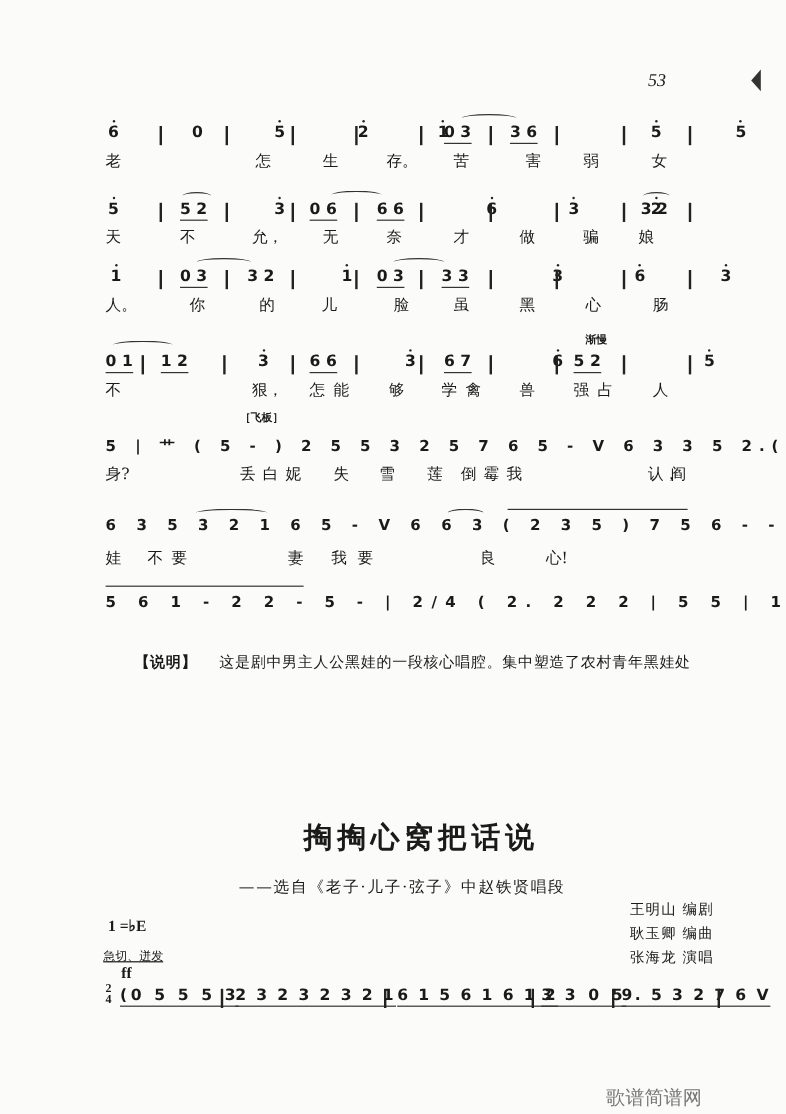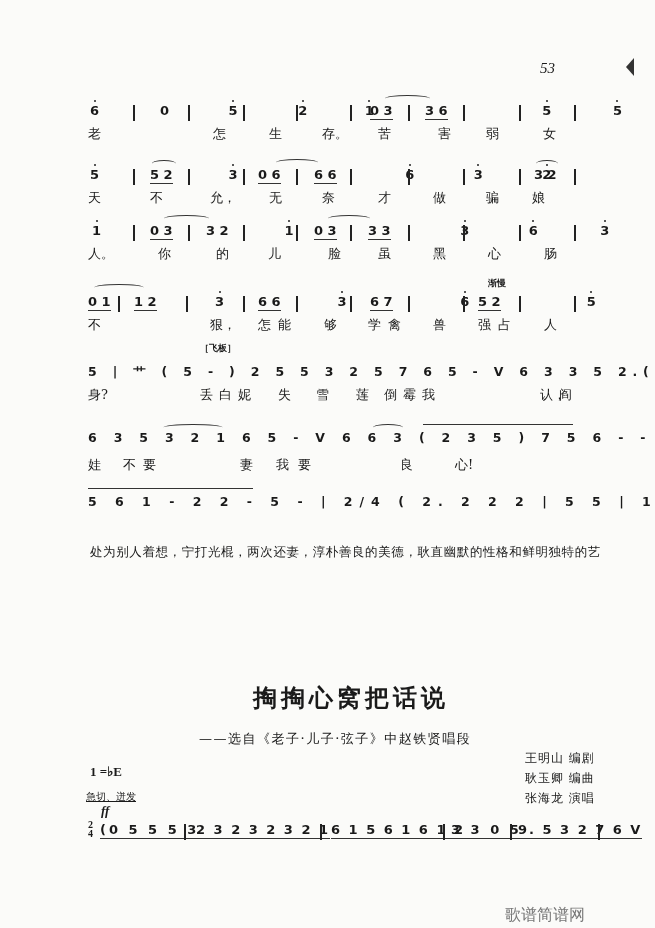--- a/index.html
+++ b/index.html
@@ -20,21 +20,21 @@
   .slur { position:absolute; border-top:1px solid #333; border-radius:50% 50% 0 0; height:6px; }
   .lyr { position:absolute; top:0; }
   .mark { position:absolute; font-size:9px; font-weight:bold; }
   .desc { position:absolute; left:112px; top:540px; width:500px; font-family:"DejaVu Serif", serif; font-size:12.5px; line-height:24px; letter-spacing:0.6px; }
   .desc p { margin:0; }
   .title { position:absolute; left:253px; top:682px; font-family:"DejaVu Serif", serif; font-size:24px; font-weight:bold; letter-spacing:4px; }
   .subtitle { position:absolute; left:199px; top:730px; font-family:"DejaVu Serif", serif; font-size:13px; letter-spacing:1.5px; }
   .credit { position:absolute; left:525px; font-family:"DejaVu Serif", serif; font-size:12px; letter-spacing:1px; }
   .key { position:absolute; left:90px; top:764px; font-family:"Liberation Serif", serif; font-weight:bold; font-size:13px; }
   .tempo { position:absolute; left:86px; top:790px; font-size:10px;text-decoration:underline; }
-  .dyn { position:absolute; left:101px; top:803px; font-family:"Liberation Serif", serif; font-style:italic; font-weight:bold; font-size:13px; }
+  .dyn { position:absolute; left:101px; top:803px; font-family:"Liberation Serif", serif; font-weight:bold; font-size:13px; }
   .ts { position:absolute; font-family:"Liberation Serif", serif; font-weight:bold; font-size:10px; line-height:9px; text-align:center; }
   .ts span { display:block; }
   .watermark { position:absolute; left:505px; top:905px; font-size:16px; color:#777; }
   .watermark .dom { color:#d9772a; }
 </style>
 </head>
 <body>
 
 <div class="page-num">53</div>
 <svg class="page-mark" viewBox="0 0 10 20">
@@ -227,21 +227,21 @@
 </div>
 
 <div class="row" style="top:494px">
   <div style="position:absolute;left:0;top:-6px;width:165px;border-top:1px solid #333"></div>
   <div class="notes">
     <span class="nt" style="left:0;letter-spacing:7px;font-size:12.5px">5 6 1 - 2 2 - 5 - | 2/4 ( 2. 2 2 2 | 5 5 | 1 - ) ‖</span>
   </div>
 </div>
 
 <div class="desc">
-  <p style="margin-left:-22px">处为别人着想，宁打光棍，两次还妻，淳朴善良的美德，耿直幽默的性格和鲜明独特的艺</p>
+  <p><b>【说明】</b>&nbsp;&nbsp;&nbsp;&nbsp;<span>这是剧中男主人公黑娃的一段核心唱腔。集中塑造了农村青年黑娃处</span></p>
 </div>
 
 <div class="title">掏掏心窝把话说</div>
 <div class="subtitle">——选自《老子·儿子·弦子》中赵铁贤唱段</div>
 <div class="credit" style="top:750px"><span>王明山</span> <span>编剧</span></div>
 <div class="credit" style="top:770px"><span>耿玉卿</span> <span>编曲</span></div>
 <div class="credit" style="top:790px"><span>张海龙</span> <span>演唱</span></div>
 
 <div class="key">1 =♭E</div>
 <div class="tempo">急切、迸发</div>

